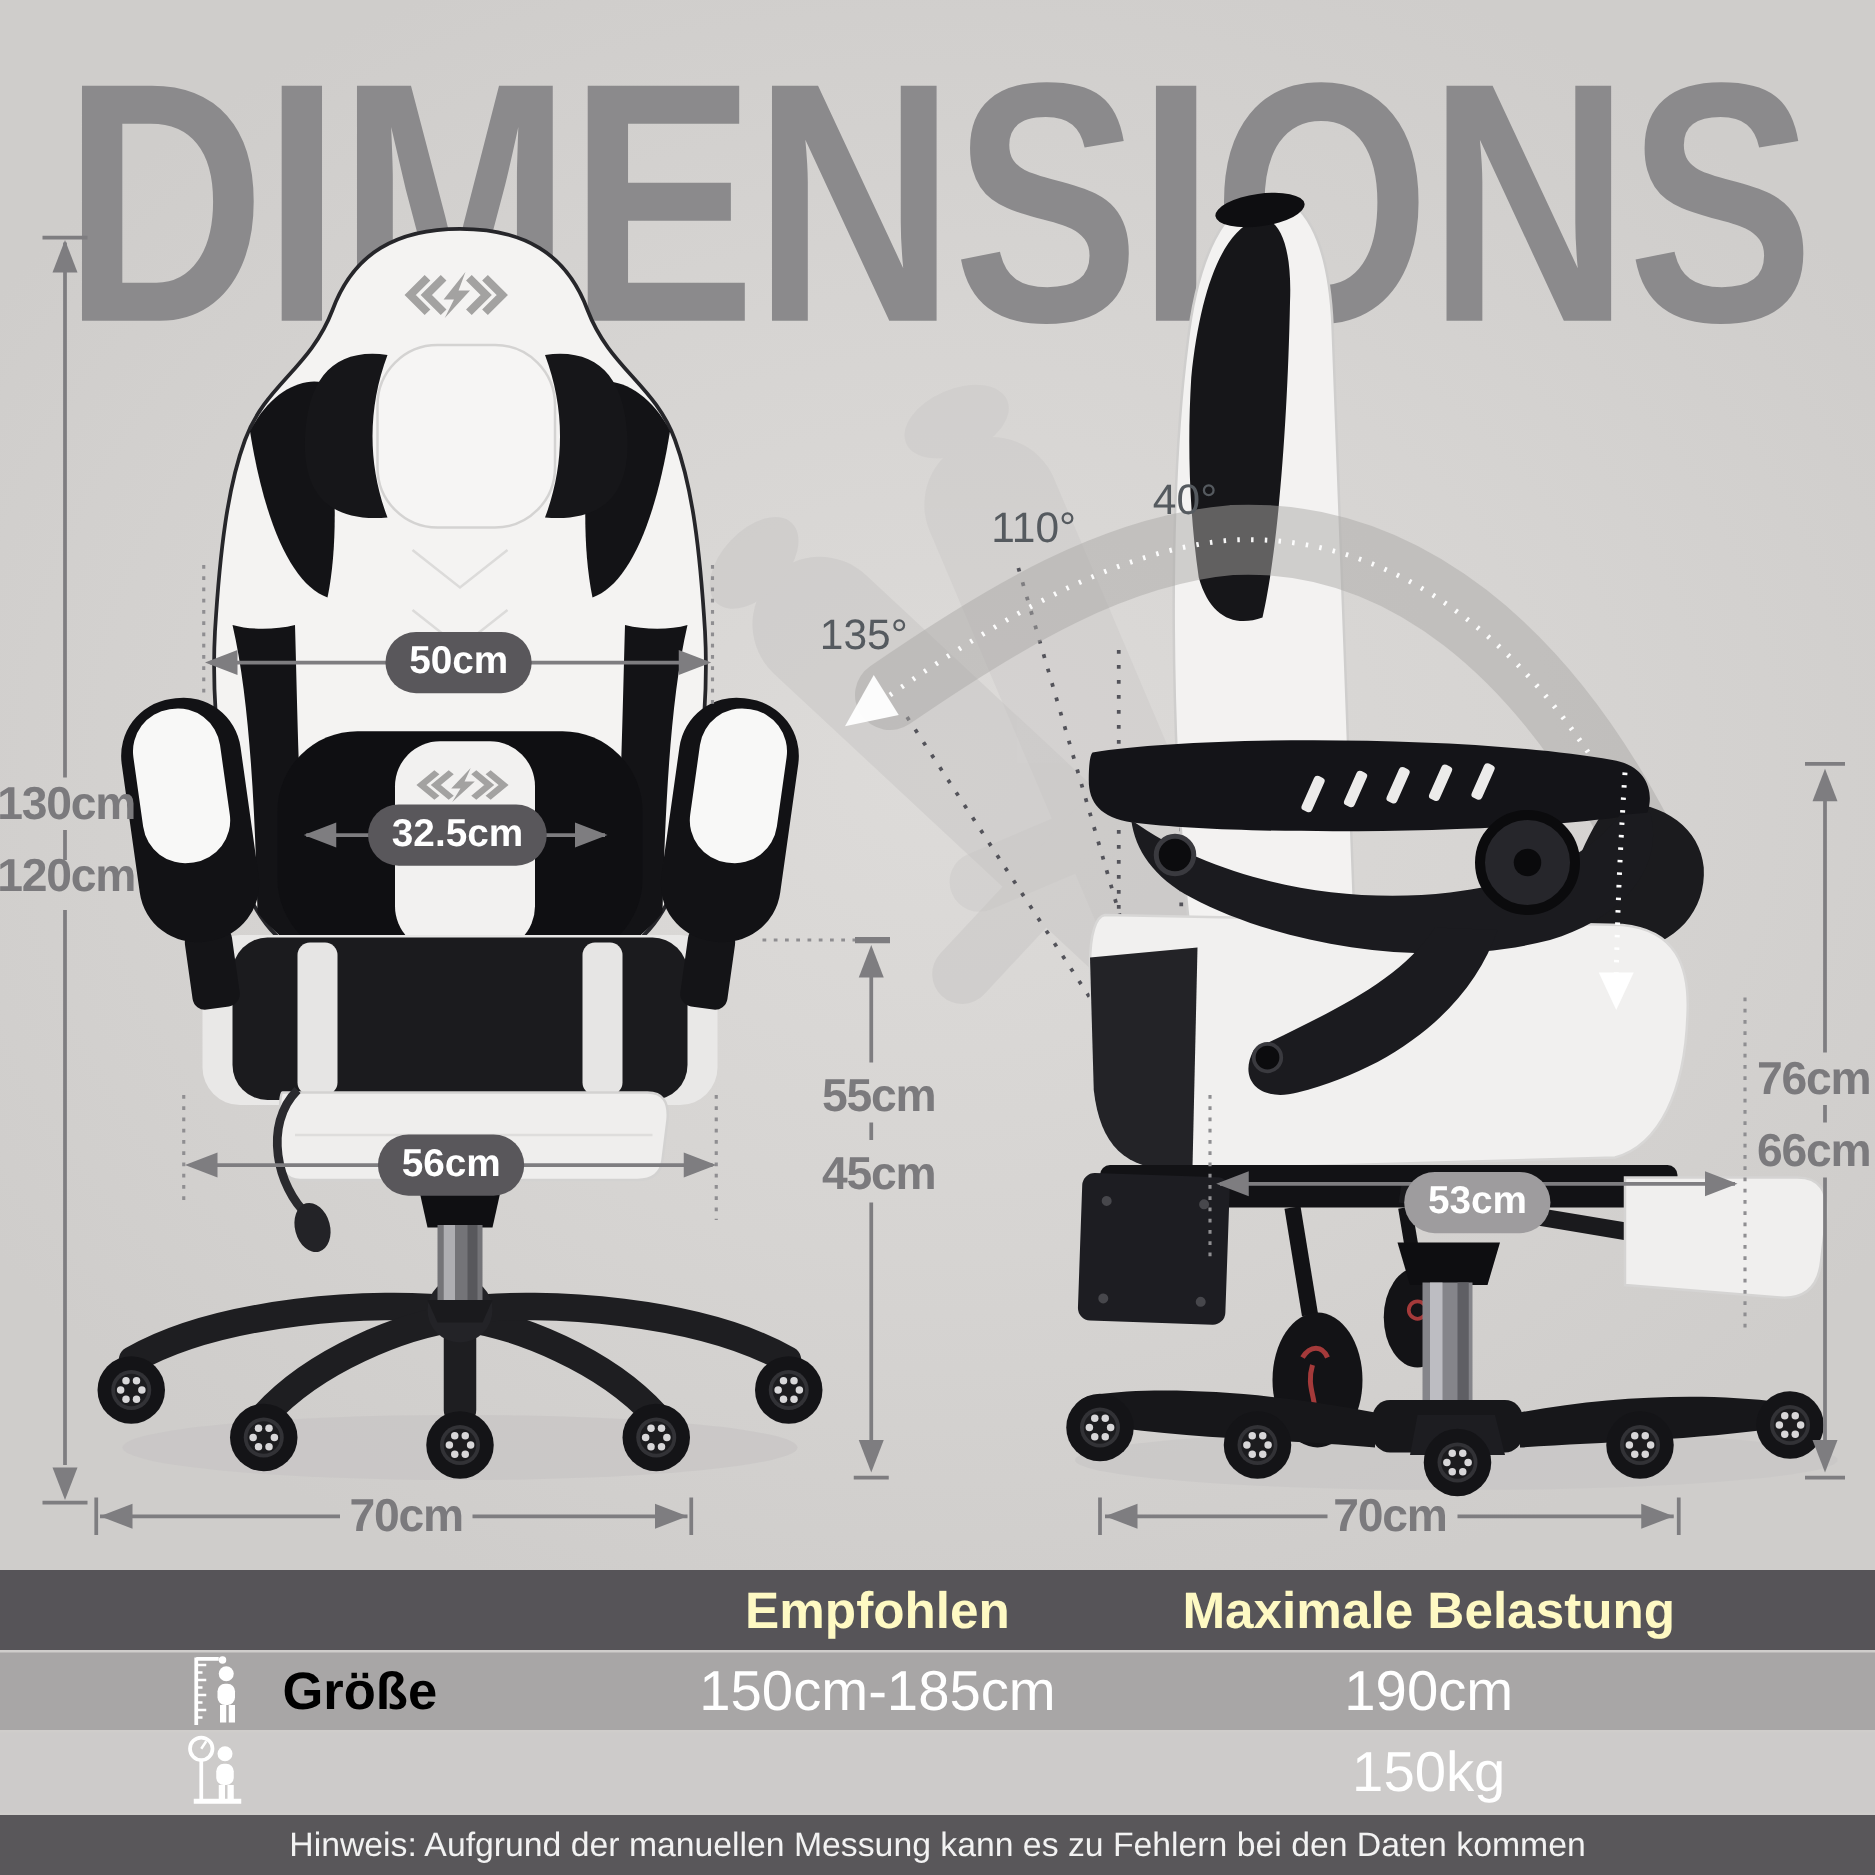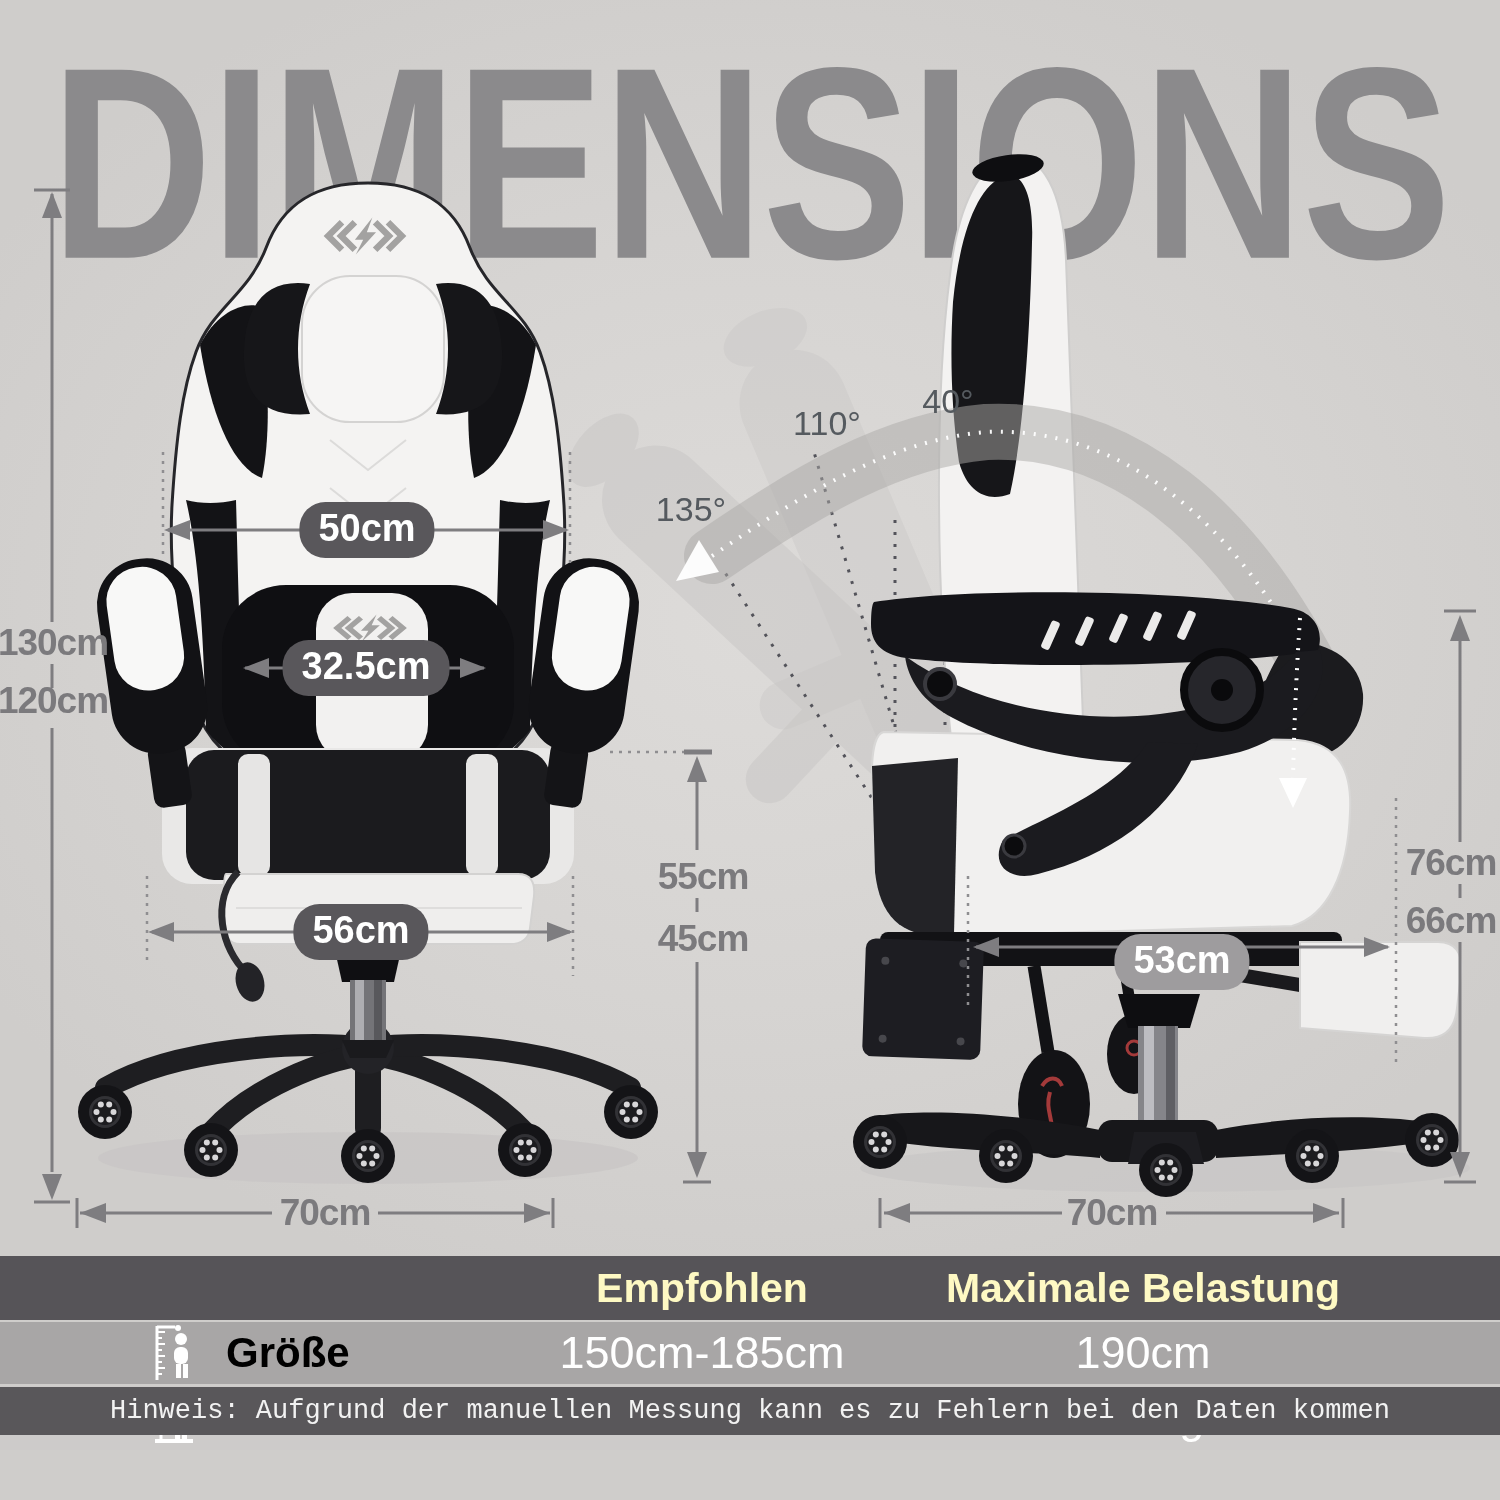--- a/index.html
+++ b/index.html
@@ -7,27 +7,27 @@
     background:radial-gradient(ellipse 900px 700px at 750px 620px,#dddbd9 0%,#d6d4d2 55%,#cfcdcb 100%);
     font-family:"Liberation Sans",sans-serif;}
   .abs{position:absolute;}
   .ctr{transform:translate(-50%,-50%);white-space:nowrap;}
   .title{position:absolute;top:26px;left:0;width:1500px;text-align:center;
     font-size:224px;font-weight:bold;letter-spacing:-2px;line-height:1;
     color:#8b8a8c;transform:scaleY(1.22);transform-origin:top center;}
   .dim{position:absolute;font-size:37px;font-weight:bold;letter-spacing:-1px;color:#7b7a7d;}
   .angle{position:absolute;font-size:34px;color:#555a5f;}
   .pill{position:absolute;display:inline-block;padding:5px 19px 8px;border-radius:26px;
-    background:#59575b;color:#ffffff;font-size:38px;font-weight:bold;letter-spacing:0;text-align:center;}
+    background:#59575b;color:#ffffff;font-size:31px;font-weight:bold;letter-spacing:0;text-align:center;}
   .pill--light{background:#9e9c9e;}
   .bar{position:absolute;left:0;width:1500px;}
   .hdr{top:1256px;height:64px;background:#565458;}
   .row1{top:1322px;height:62px;background:#a8a6a6;}
   .row2{top:1386px;height:64px;background:#cdcbca;}
-  .ftr{top:1387px;height:48px;background:#59575a;font-family:Liberation Mono, monospace;}
+  .ftr{top:1452px;height:48px;background:#59575a;}
   .th{position:absolute;top:0;height:100%;display:flex;align-items:center;justify-content:center;
     color:#fef9c3;font-size:41px;font-weight:bold;}
   .cell{position:absolute;top:0;height:100%;display:flex;align-items:center;justify-content:center;
     color:#fff;font-size:45px;}
   .rlabel{position:absolute;top:0;height:100%;left:226px;display:flex;align-items:center;
     color:#000000;font-size:42px;font-weight:bold;}
   .ricon{position:absolute;top:50%;left:148px;transform:translateY(-50%);width:52px;height:62px;}
   .note{position:absolute;left:0;top:0;width:100%;height:100%;display:flex;align-items:center;justify-content:center;
     color:#f2f2f2;font-size:27px;}
   svg{display:block;}

